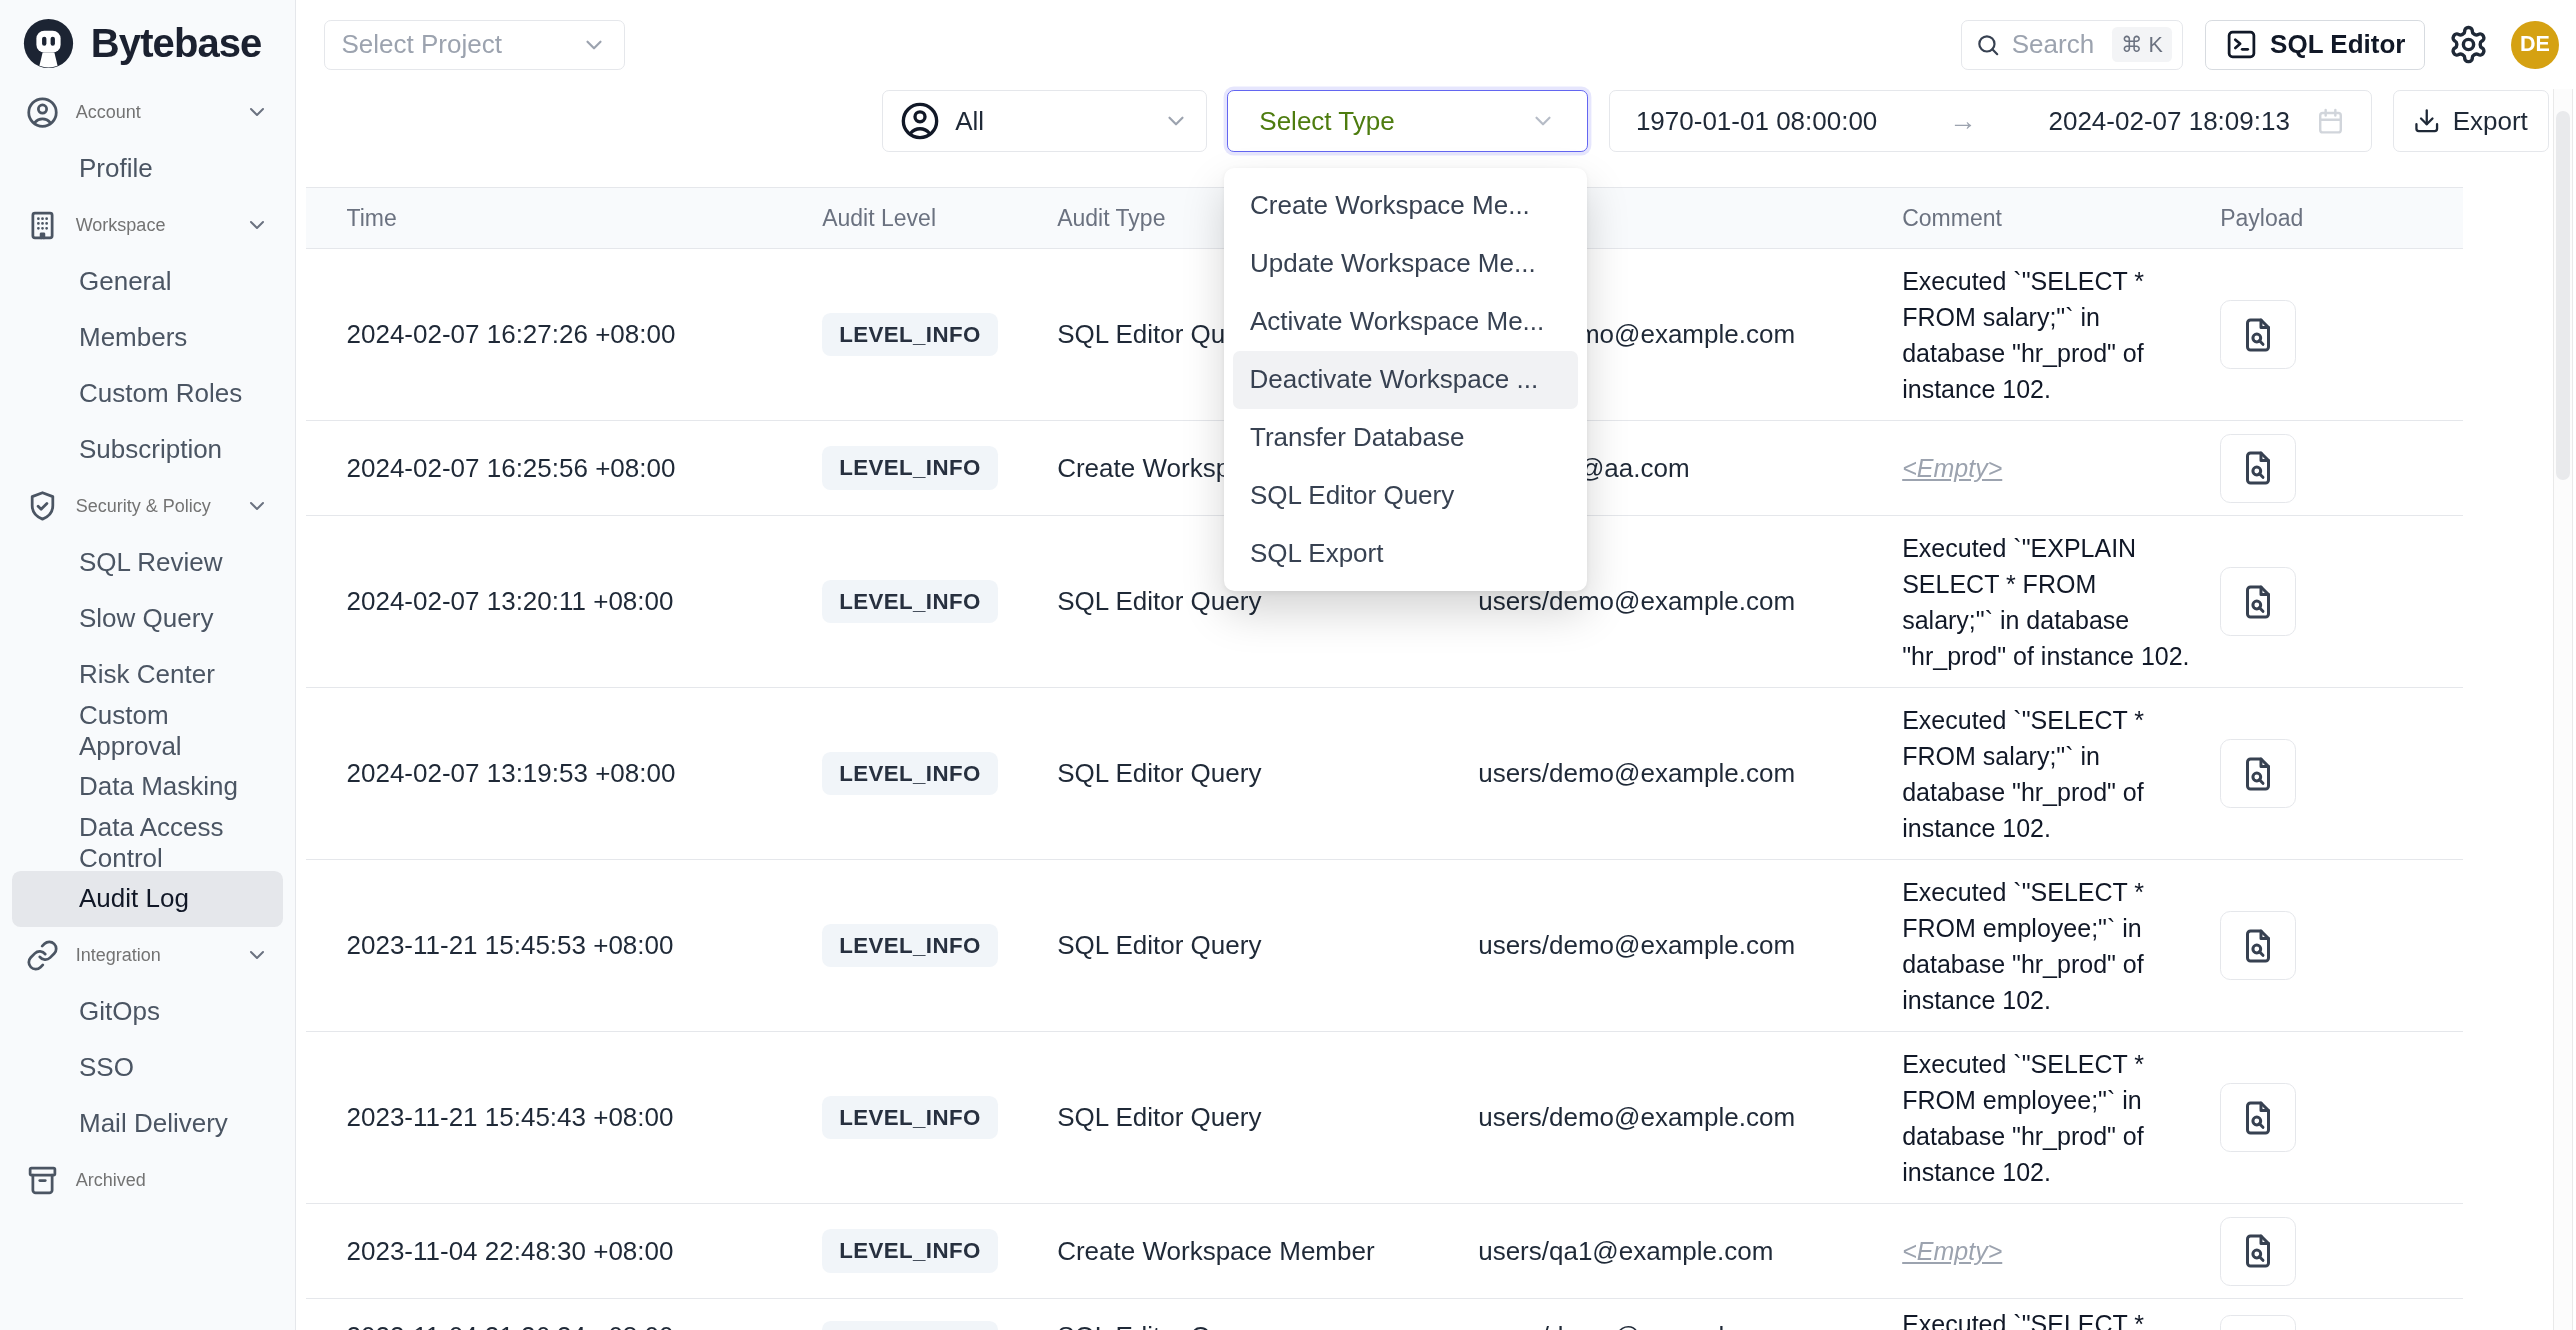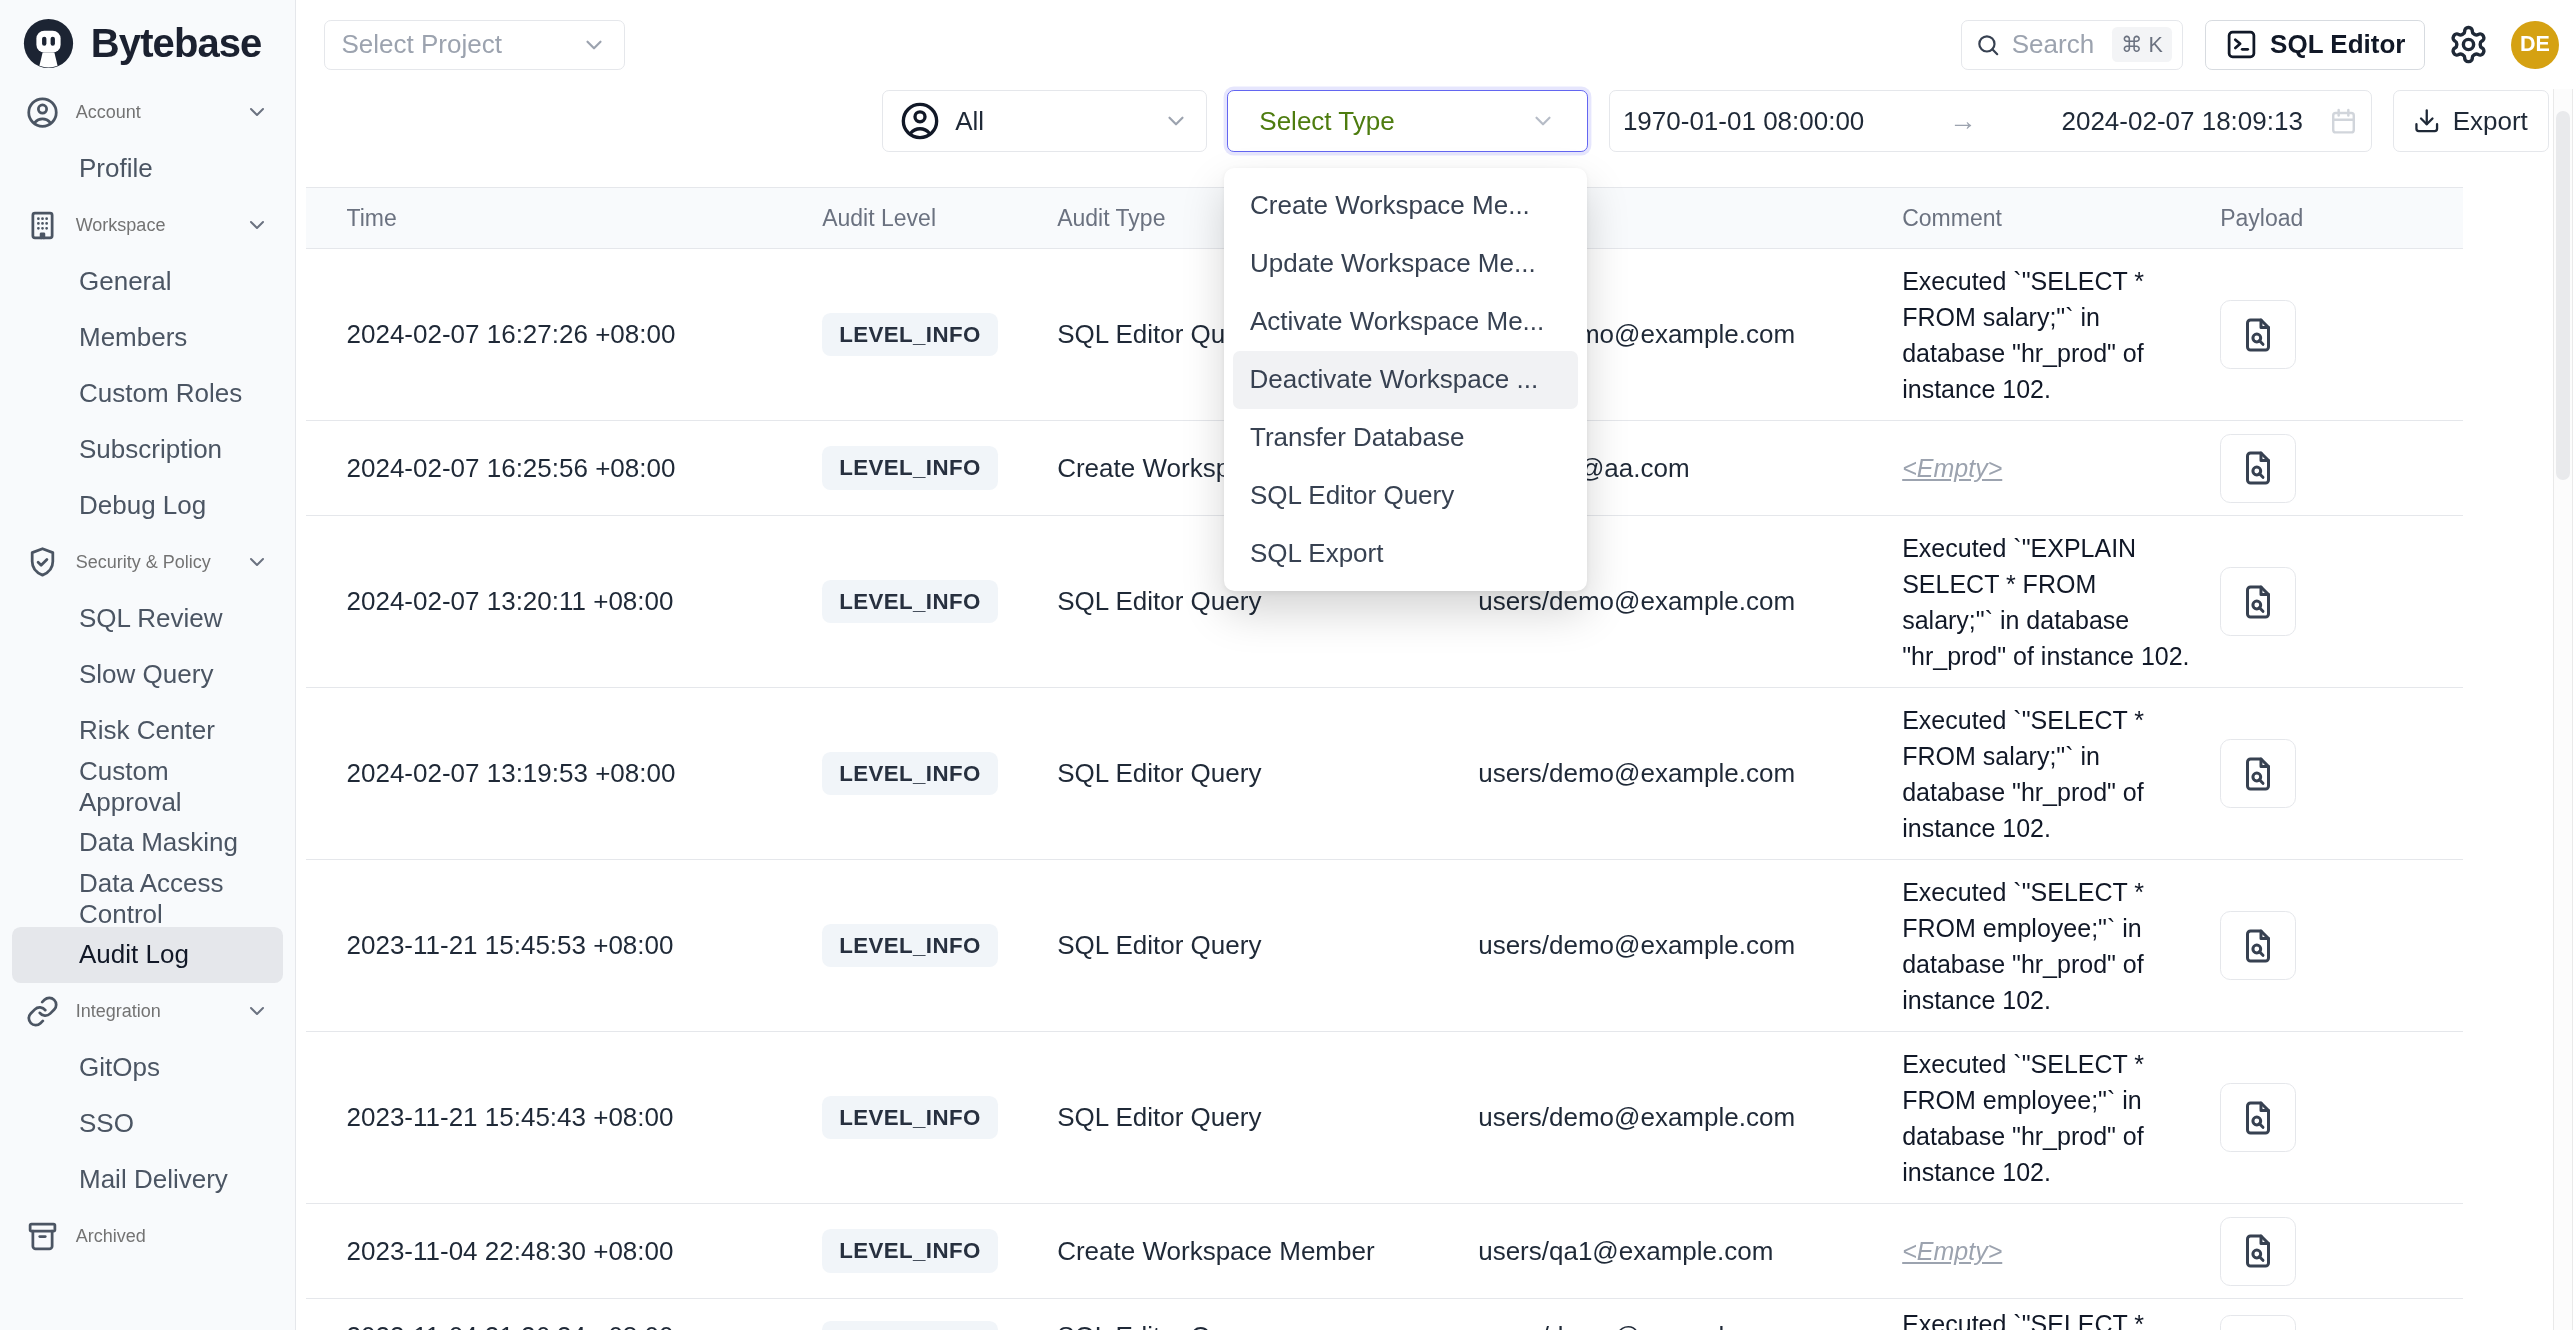--- a/index.html
+++ b/index.html
@@ -50,21 +50,21 @@
 
   
   .filterbar { display:flex; align-items:center; justify-content:flex-end; gap:20.6px; padding-right:27.5px; height:64px; }
   .fbox { height:62px; background:#fff; border:0.9px solid #e5e7eb; border-radius:6.9px;
     display:flex; align-items:center; font-size:26px; color:#1f2937; cursor:pointer; }
   .actor-filter { width:325px; padding:0 17px; gap:15.5px; }
   .actor-filter .chev { margin-left:auto; }
   .person-ic { display:flex; color:#111827; } .person-ic svg { width:40px; height:40px; }
   .type-filter { width:361px; padding:0 31px; border:1.7px solid #6366f1; box-shadow:0 0 0 3.4px rgba(99,102,241,.16); color:#4d7c0f; }
   .type-filter .chev { margin-left:auto; color:#b6bcc7; }
-  .daterange { width:763px; padding:0 13px; }
+  .daterange { width:763px; padding:0 26px; }
   .daterange .arrow { flex:1; text-align:center; color:#9ca3af; font-size:27.5px; }
   .cal-ic { margin-left:26px; display:flex; color:#d1d5db; } .cal-ic svg { width:29px; height:29px; }
   .exportbtn { width:156px; justify-content:center; gap:12px; color:#1f2937; }
   .exportbtn svg { width:27.5px; height:27.5px; }
 
   
   .tablewrap { margin:34px 0 0 9.5px; width:2157px; }
   .thead, .trow { display:grid; grid-template-columns:503px 235px 421px 424px 318px 255px; }
   .thead { height:62px; background:#f8fafc; border-top:0.9px solid #e5e7eb; border-bottom:0.9px solid #e5e7eb; }
   .th { display:flex; align-items:center; padding-left:13.7px; font-size:23px; font-weight:500; color:#6b7280; }
@@ -143,21 +143,20 @@
           <span class="nav-chev">
             <svg viewBox="0 0 24 24" fill="none" stroke="currentColor" stroke-width="2" stroke-linecap="round" stroke-linejoin="round">
               <polyline points="6 9 12 15 18 9"></polyline>
             </svg>
           </span>
         </div>
         <div class="nav-sub">General</div>
         <div class="nav-sub">Members</div>
         <div class="nav-sub">Custom Roles</div>
         <div class="nav-sub">Subscription</div>
-        <div class="nav-sub">Debug Log</div>
         <div class="nav-group">
           <span class="nav-ic">
             <svg viewBox="0 0 24 24" fill="none" stroke="currentColor" stroke-width="2" stroke-linecap="round" stroke-linejoin="round">
               <path d="M12 2 4.5 4.8v6.5c0 4.9 3.2 8.2 7.5 9.9 4.3-1.7 7.5-5 7.5-9.9V4.8Z"></path>
               <polyline points="8.8 11.8 11 14 15.2 9.8"></polyline>
             </svg>
           </span>
           <span class="nav-lbl">Security &amp; Policy</span>
           <span class="nav-chev">
             <svg viewBox="0 0 24 24" fill="none" stroke="currentColor" stroke-width="2" stroke-linecap="round" stroke-linejoin="round">

